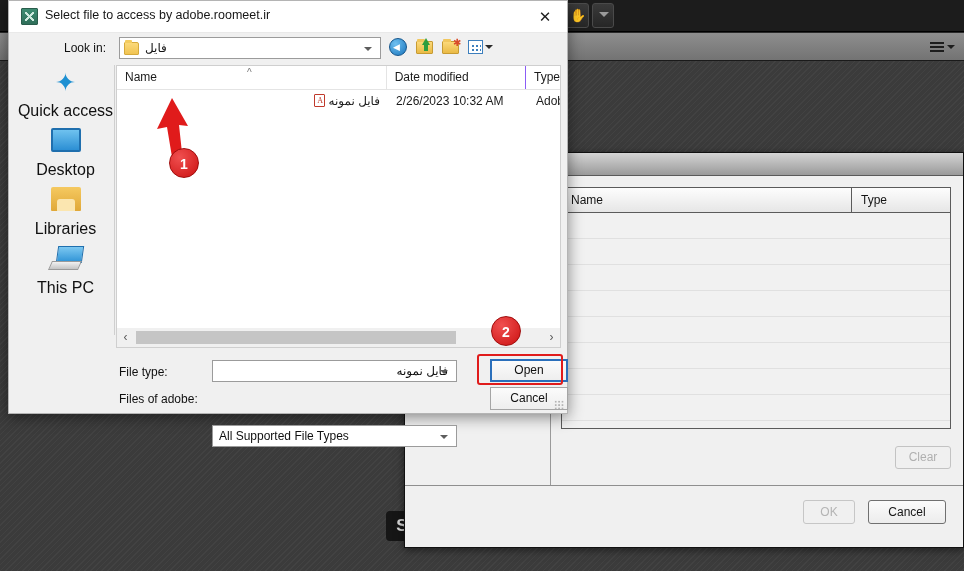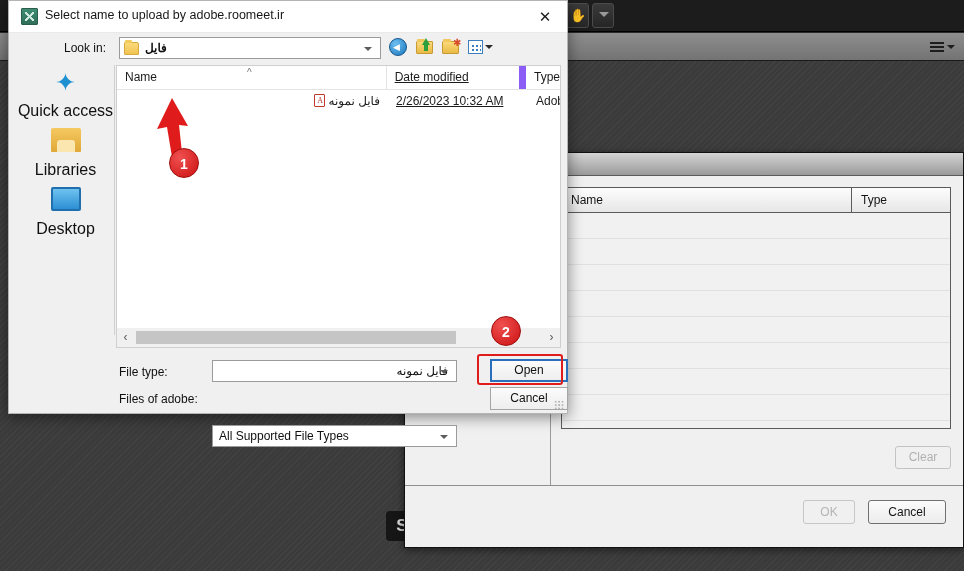--- a/index.html
+++ b/index.html
@@ -230,21 +230,20 @@
     content: "";
     position: absolute; left: 0; top: -3px;
     width: 7px; height: 3px;
     background: #f3cc60;
     border-radius: 1px 1px 0 0;
   }
   .od-lookin-text {
     position: absolute; left: 25px; top: 3px;
     font-size: 12px; color: #101010;
     direction: rtl;
-    font-weight: bold;
   }
   .od-combo-arrow {
     position: absolute; right: 8px; top: 9px;
     width: 0; height: 0;
     border-left: 4px solid transparent;
     border-right: 4px solid transparent;
     border-top: 4px solid #5d5d5d;
   }
 
   .od-toolbar { position: absolute; left: 380px; top: 37px; }
@@ -406,31 +405,31 @@
   }
   .fl-sort-caret {
     position: absolute; left: 130px; top: 1px;
     color: #777; font-size: 10px;
   }
   .fl-th {
     font-size: 12px; color: #1b1b1b;
     line-height: 23px; padding-left: 8px;
   }
   .fl-th.name { width: 271px; border-right: 1px solid #e4e4e4; }
-  .fl-th.date { width: 140px; border-right: 7px solid #8b5cf6; text-decoration: underline; }
+  .fl-th.date { width: 140px; border-right: 1px solid #8b5cf6; }
   .fl-th.type { flex: 1; }
   .fl-row { display: flex; height: 23px; }
   .fl-cell {
     font-size: 12px; color: #1b1b1b;
     line-height: 22px; padding-left: 8px;
     position: relative; overflow: hidden;
     white-space: nowrap;
   }
   .fl-cell.name { width: 271px; direction: rtl; padding-right: 8px; padding-left: 0; }
-  .fl-cell.date { width: 140px; text-decoration: underline; }
+  .fl-cell.date { width: 140px; }
   .fl-cell.type { flex: 1; }
   .pdf-ico {
     display: inline-block;
     width: 11px; height: 13px;
     background: #fff;
     border: 1px solid #c0392b;
     border-radius: 1px;
     position: relative;
     vertical-align: -2px;
     margin-left: 4px;
@@ -583,21 +582,21 @@
       <div class="sd-btn ok">OK</div>
       <div class="sd-btn cancel">Cancel</div>
     </div>
   </div>
 </div>
 
 <div id="open-dialog">
 
   <div class="od-titlebar">
     <div class="od-app-icon"></div>
-    <div class="od-title">Select name to upload by adobe.roomeet.ir</div>
+    <div class="od-title">Select file to access by adobe.roomeet.ir</div>
     <div class="od-close">✕</div>
   </div>
 
   <div class="od-lookin-row">
     <div class="od-lookin-label">Look in:</div>
     <div class="od-lookin-combo">
       <span class="od-folder-icon"></span>
       <span class="od-lookin-text">فایل</span>
       <span class="od-combo-arrow"></span>
     </div>
@@ -618,26 +617,30 @@
         <span class="views-caret"></span>
     </div>
   </div>
 
   <div class="od-places">
     <div class="place">
       <div class="place-ico ico-star">✦</div>
       <div class="place-label">Quick access</div>
     </div>
     <div class="place">
+      <div class="place-ico ico-desktop"></div>
+      <div class="place-label">Desktop</div>
+    </div>
+    <div class="place">
       <div class="place-ico ico-lib"></div>
       <div class="place-label">Libraries</div>
     </div>
     <div class="place">
-      <div class="place-ico ico-desktop"></div>
-      <div class="place-label">Desktop</div>
+      <div class="place-ico ico-pc"></div>
+      <div class="place-label">This PC</div>
     </div>
   </div>
 
   <div class="od-filelist">
     <div class="fl-head">
       <span class="fl-sort-caret">^</span>
       <div class="fl-th name">Name</div>
       <div class="fl-th date">Date modified</div>
       <div class="fl-th type">Type</div>
     </div>

